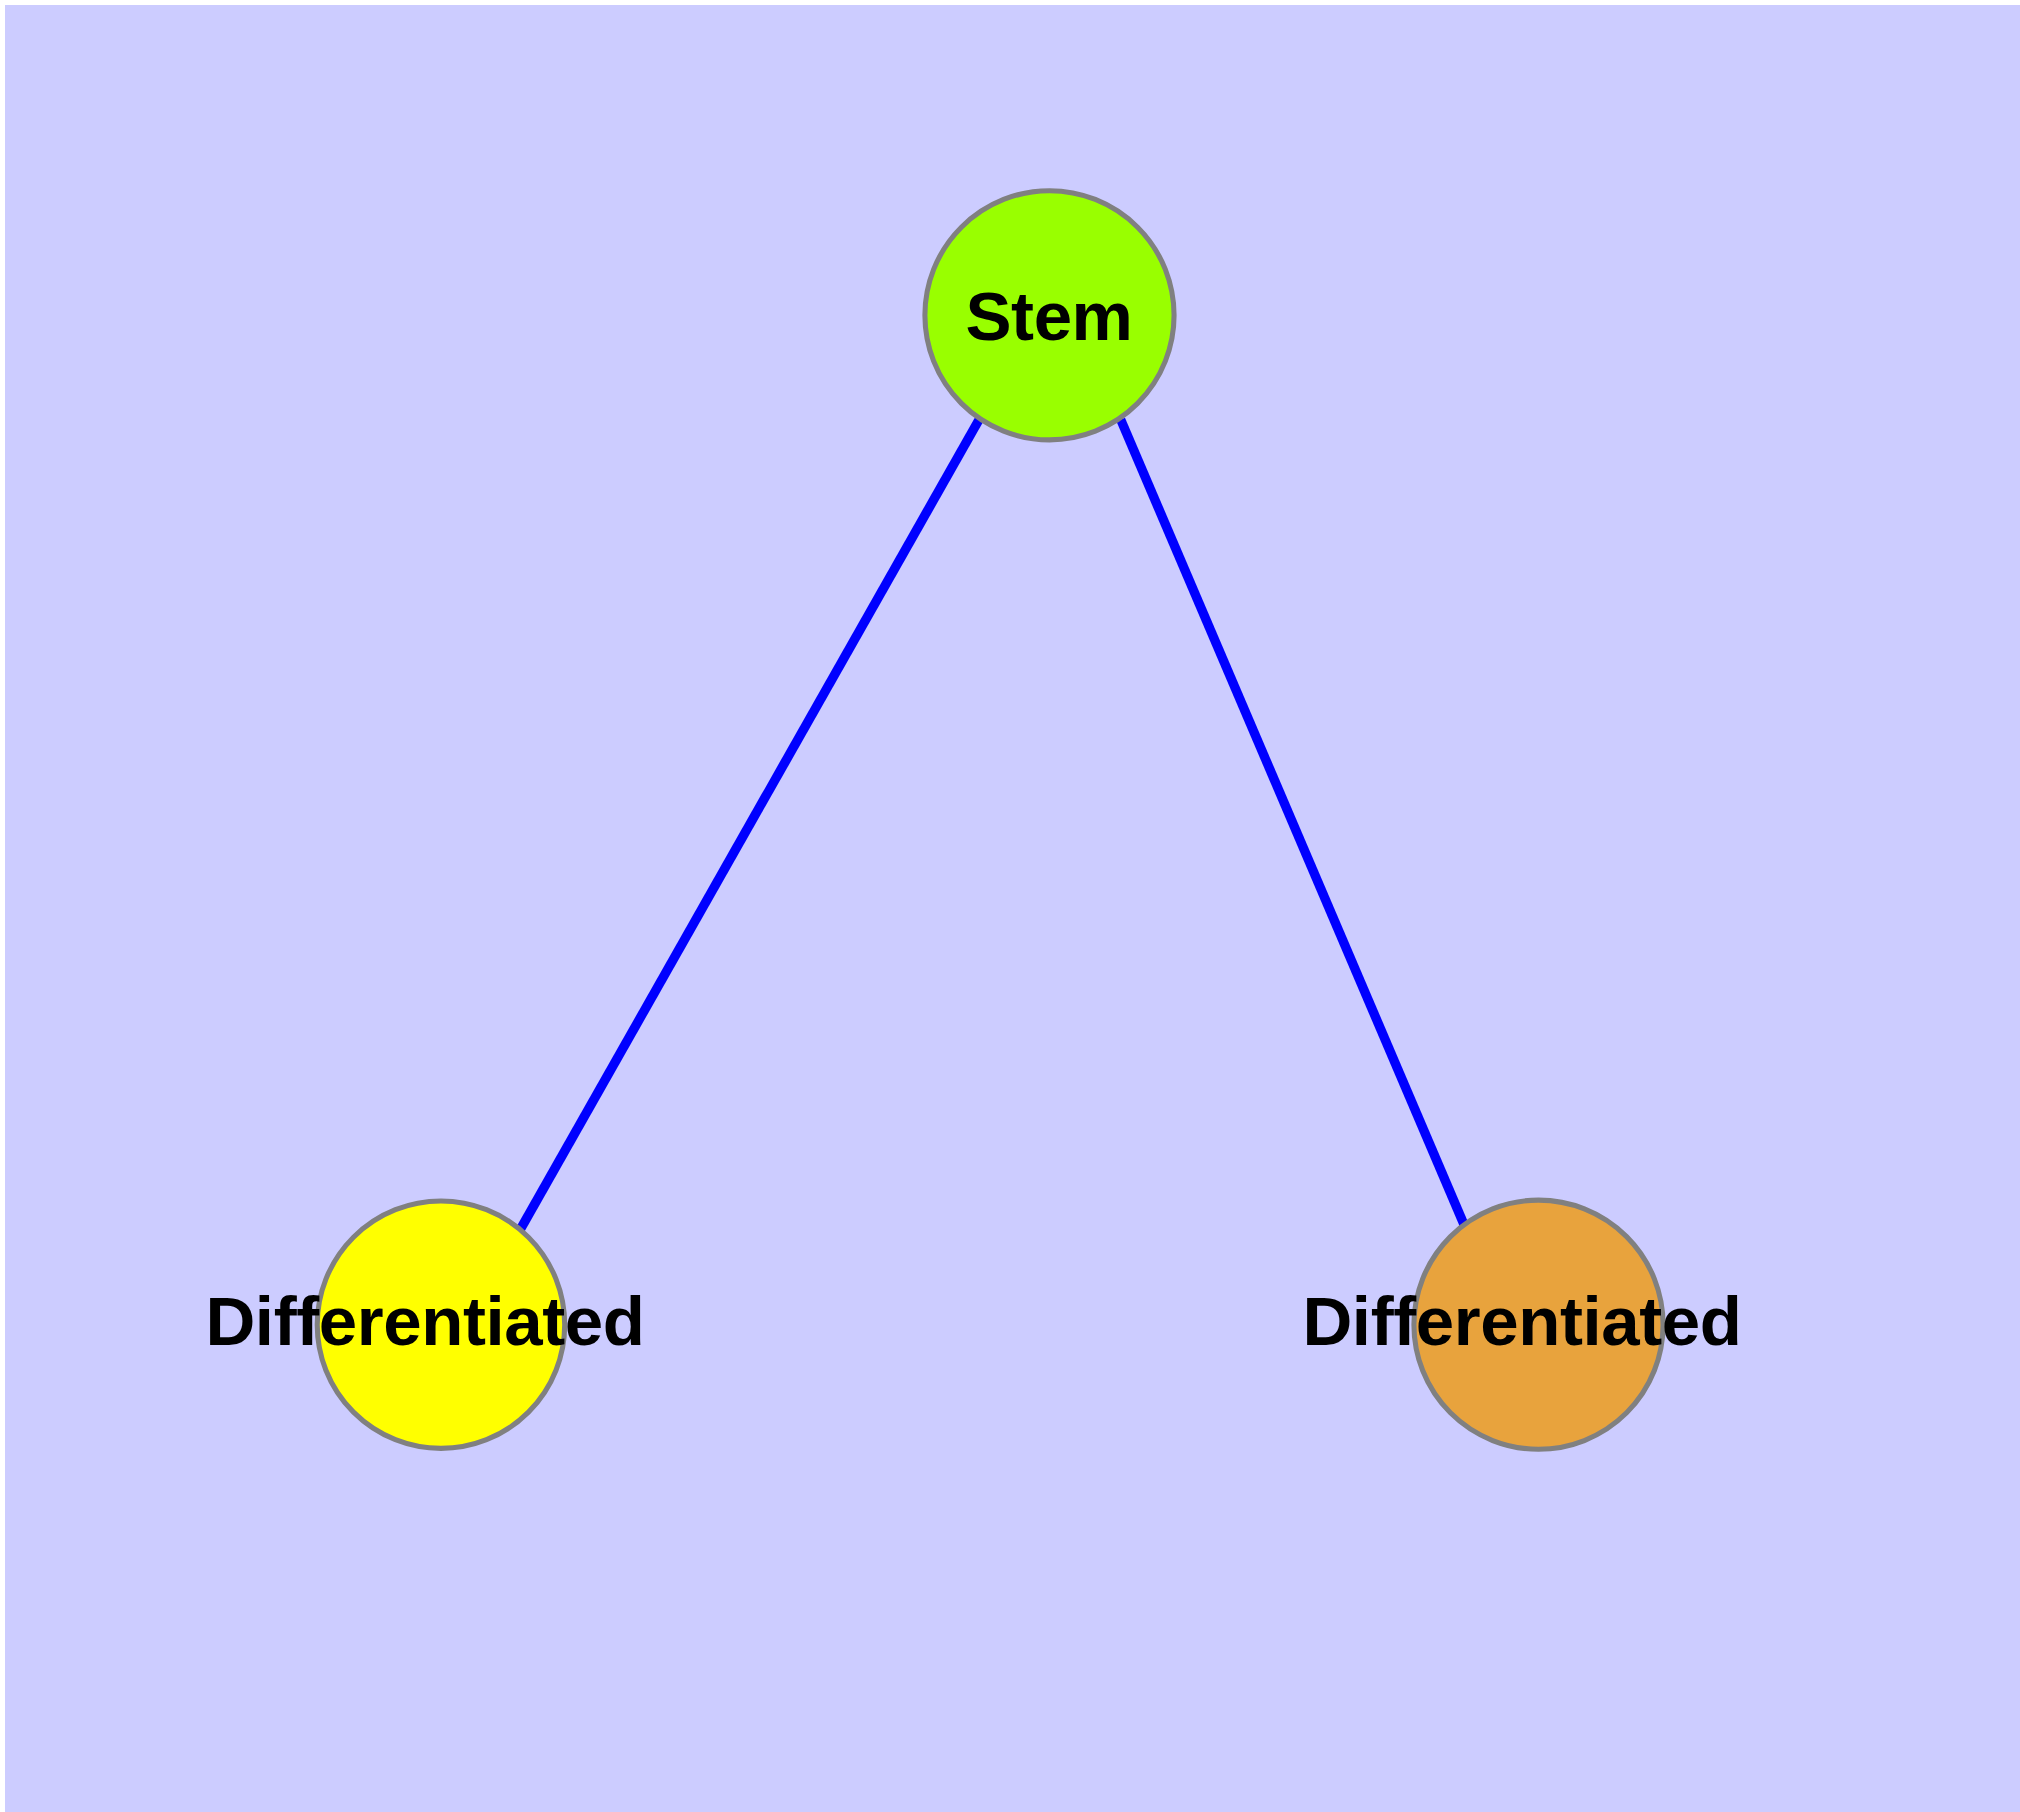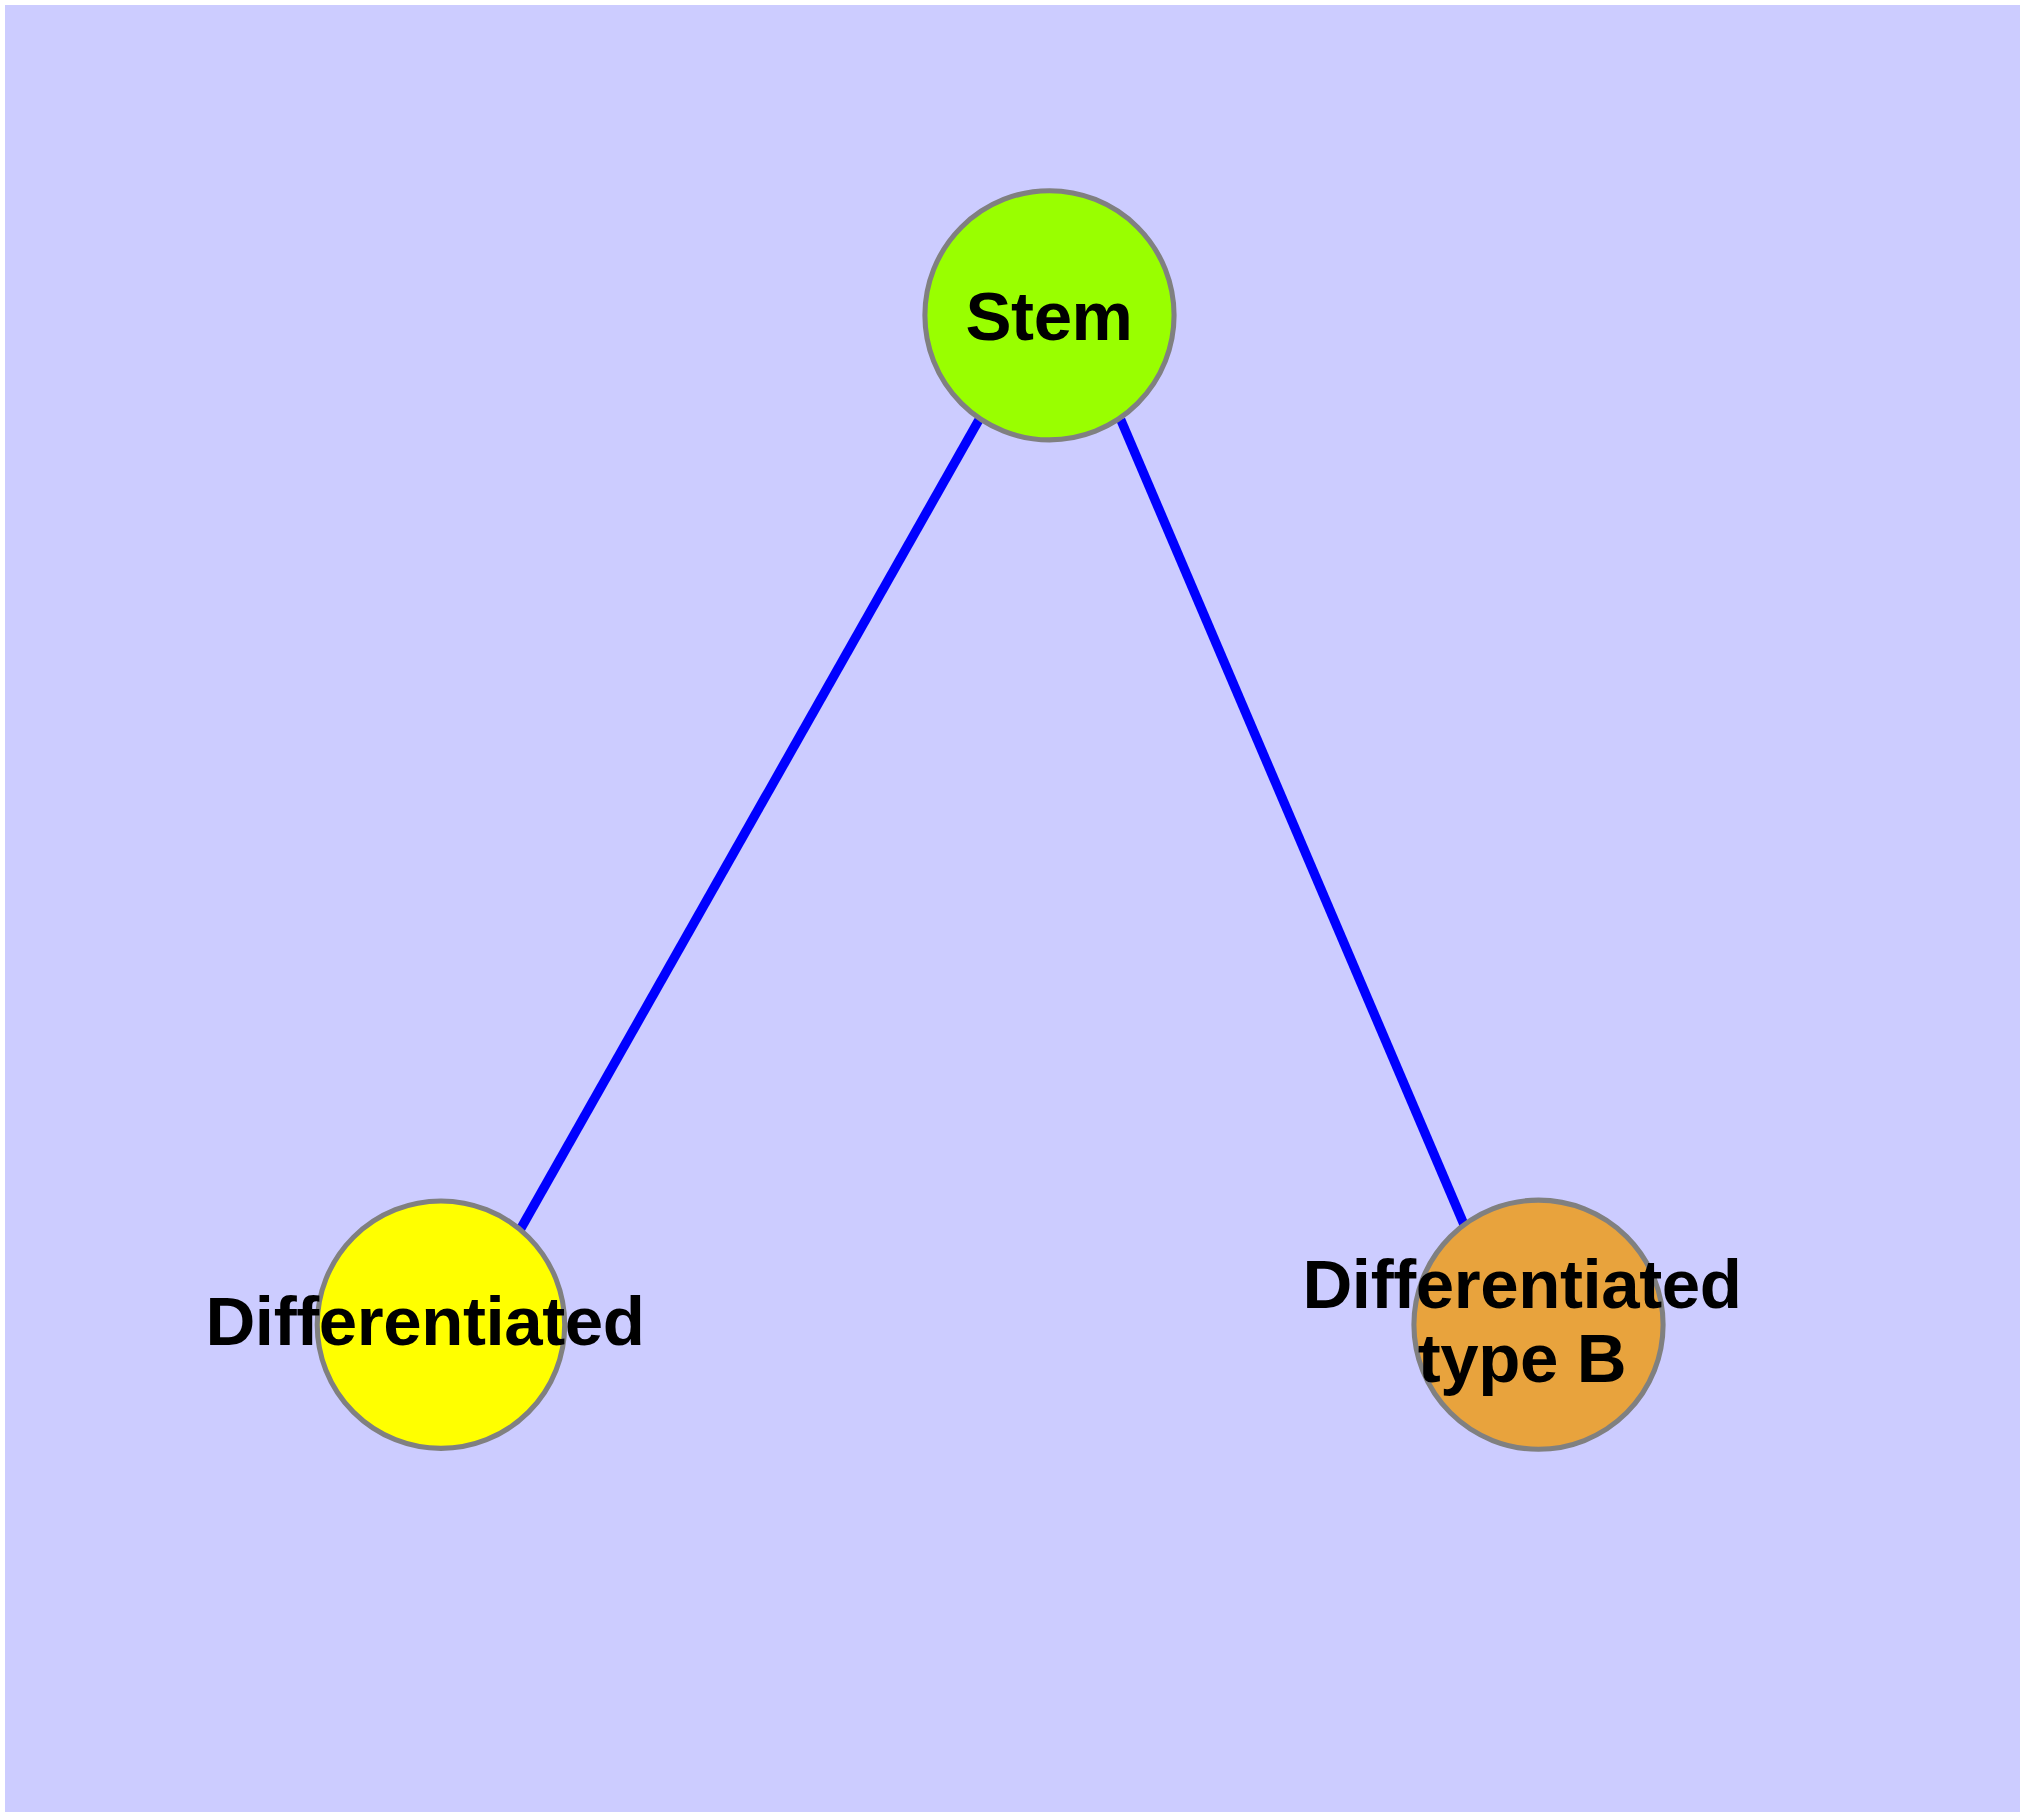--- a/index.html
+++ b/index.html
@@ -41,21 +41,20 @@
   .node-circle {
     stroke: #808080;
     stroke-width: 6;
   }
   .node-label {
     position: absolute;
     color: #000000;
     font-weight: bold;
     font-size: 69px;
     line-height: 1.07;
-    text-align: center;
     white-space: nowrap;
     transform: translate(-50%, -50%);
     letter-spacing: -0.4px;
     pointer-events: none;
   }
 </style>
 </head>
 <body>
 
 <div id="canvas" style="background: rgb(255, 255, 255);">
@@ -79,17 +78,16 @@
   <div class="node-label" style="left: 1049px; top: 317px; color: rgb(0, 0, 0);">
     <div>Stem</div>
   </div>
 
   <div class="node-label" style="left: 425px; top: 1322px; color: rgb(0, 0, 0);">
     <div>Differentiated</div>
   </div>
 
   <div class="node-label" style="left: 1522px; top: 1322px; color: rgb(0, 0, 0);">
     <div>Differentiated</div>
-    <div>type B</div>
   </div>
 
 </div>
 
 
 </body></html>

